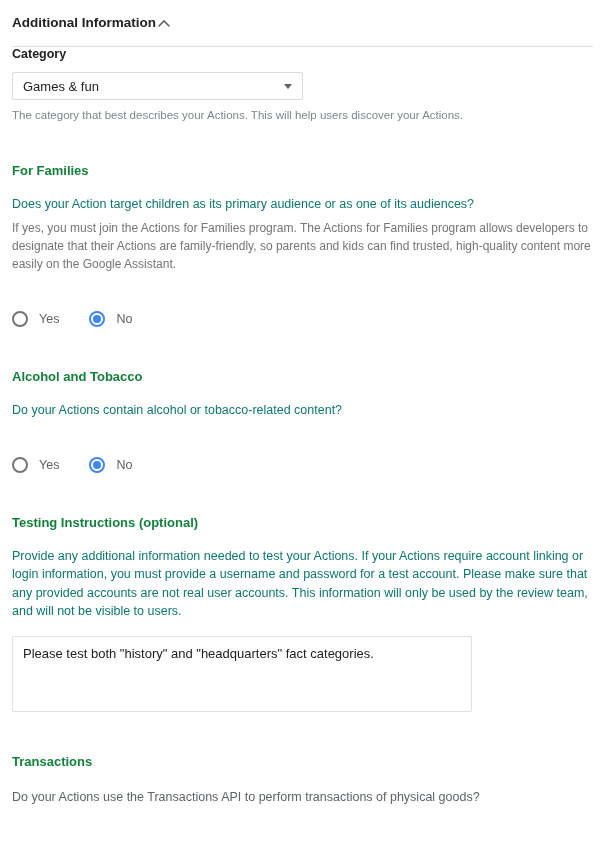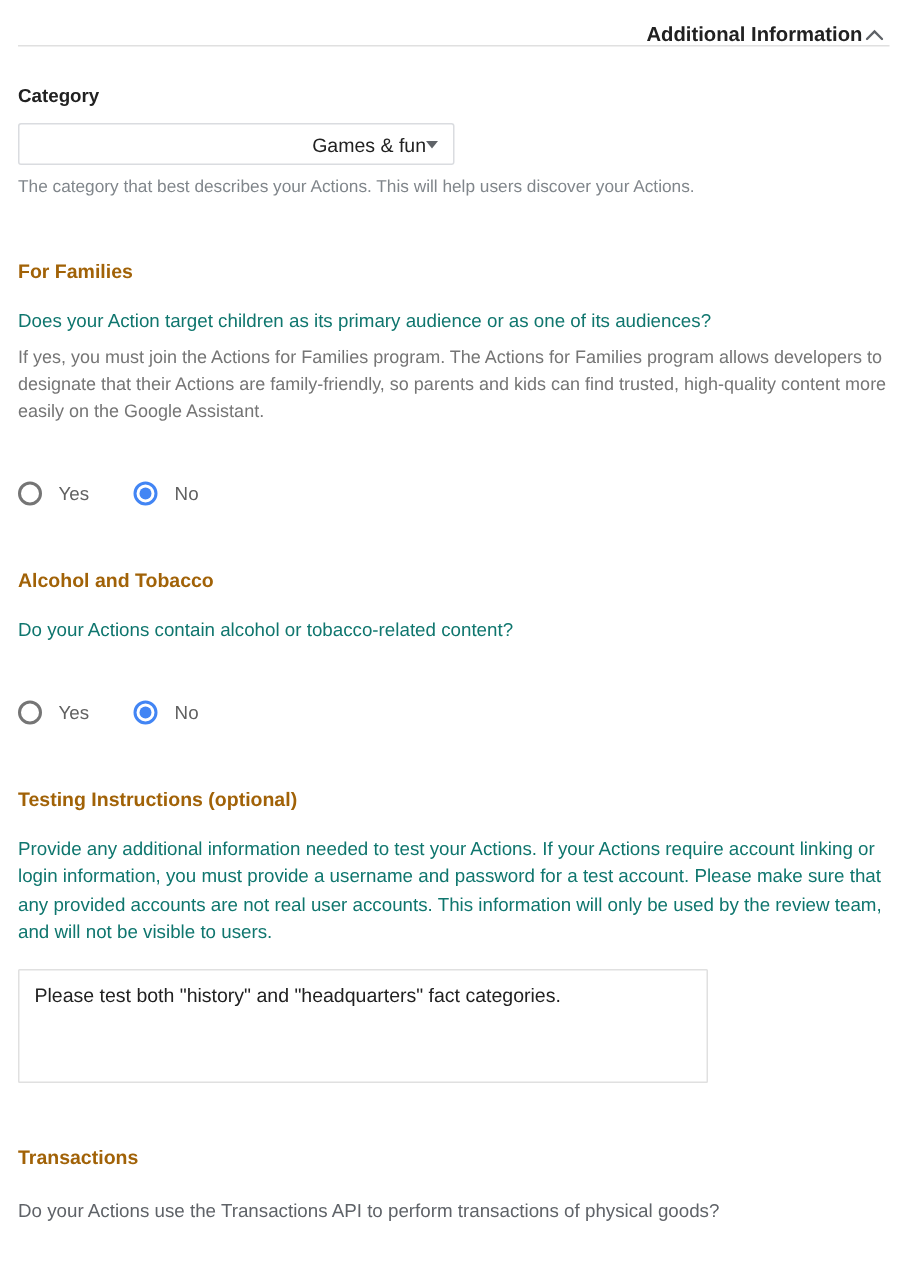--- a/index.html
+++ b/index.html
@@ -9,57 +9,57 @@
     min-height: 841px;
     font-family: "Liberation Sans", sans-serif;
     color: #212121;
     -webkit-font-smoothing: antialiased;
   }
   .page { padding: 0 12px 28px 12px; }
 
   
   .header {
     display: flex;
-    justify-content: flex-end;
+    justify-content: flex-start;
     align-items: center;
-    padding: 15px 2px 0 0;
+    padding: 15px 2px 16px 0;
     border-bottom: 1px solid #e0e0e0;
   }
   .header h1 { font-size: 13.5px; font-weight: bold; color: #212121; }
   .chev { display: inline-flex; cursor: pointer; padding: 2px; }
 
   
-  .field { margin-top: 26px; }
+  .field { }
   .field-label { font-size: 12.5px; font-weight: bold; color: #212121; }
   .select {
     margin-top: 11px;
     width: 291px;
     height: 28px;
     border: 1px solid #dadce0;
     border-radius: 2px;
     display: flex;
     align-items: center;
-    justify-content: flex-end;
+    justify-content: space-between;
     padding: 0 10px;
     font-size: 13px;
     color: #212121;
     cursor: pointer;
     background: #fff;
   }
   .caret {
     width: 0; height: 0;
     border-left: 4.5px solid transparent;
     border-right: 4.5px solid transparent;
     border-top: 5px solid #5f6368;
   }
   .helper { margin-top: 9px; font-size: 11.5px; color: #80868b; }
 
   
   .section { margin-top: 42px; }
-  .section h2 { font-size: 13px; font-weight: bold; color: #a16207; }
+  .section h2 { font-size: 13px; font-weight: bold; color: #15803d; }
   .question { margin-top: 17px; font-size: 12.5px; color: #0f766e; line-height: 1.45; }
   .desc { margin-top: 6px; font-size: 12px; color: #757575; line-height: 1.5; }
 
   
   .radio-row { margin-top: 38px; display: flex; align-items: center; gap: 30px; }
   .radio-item { display: inline-flex; align-items: center; gap: 11px; cursor: pointer; }
   .radio {
     width: 16px; height: 16px;
     border: 2px solid #757575;
     border-radius: 50%;

